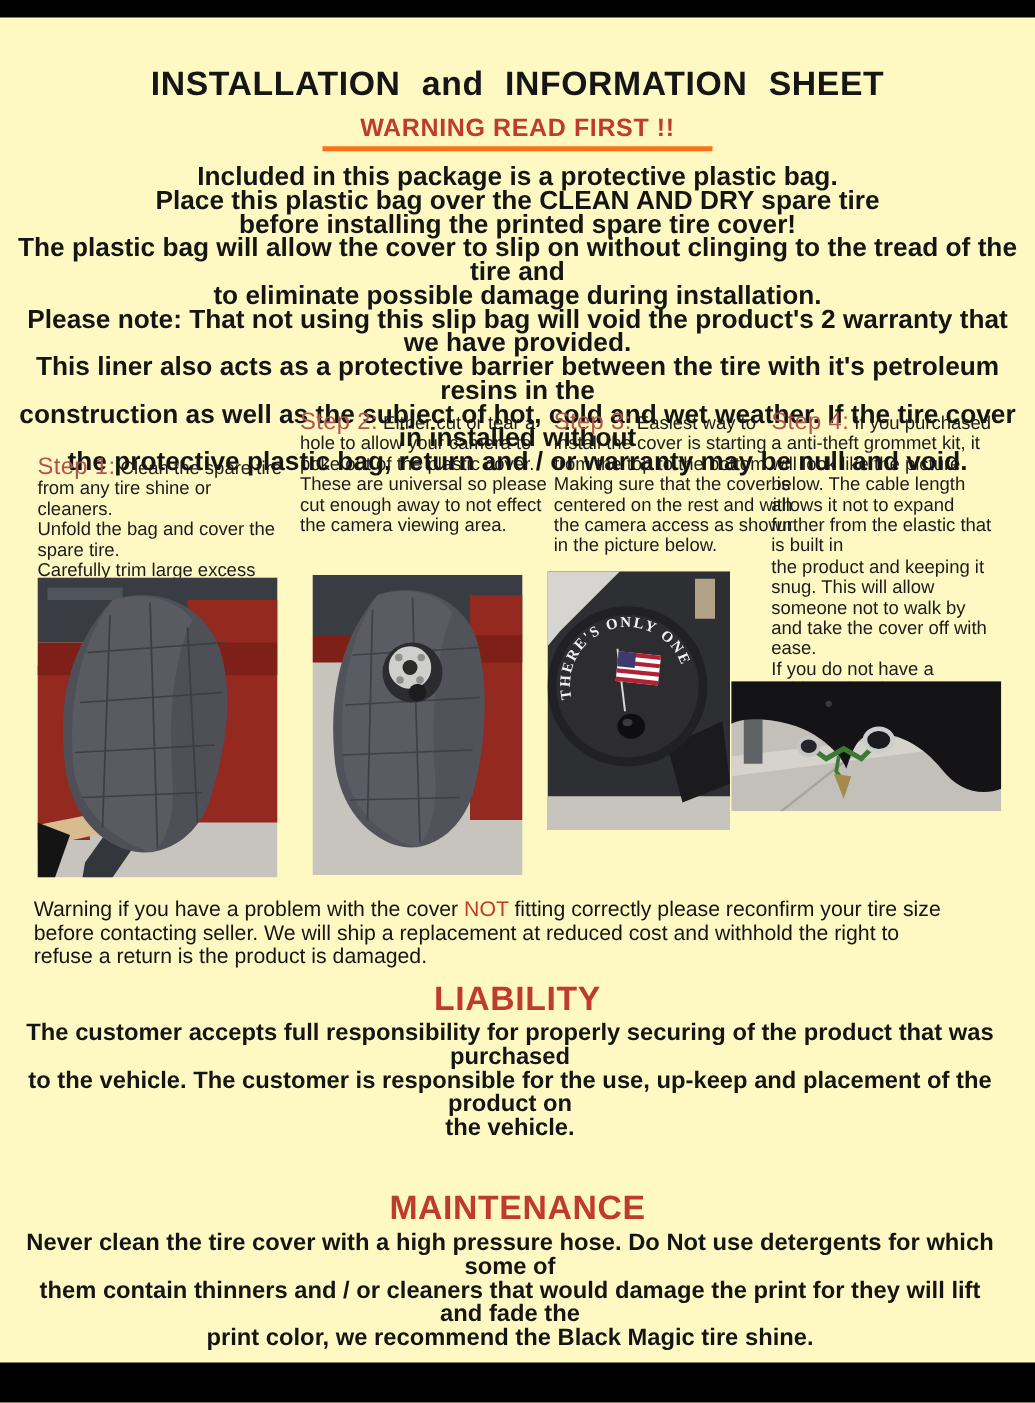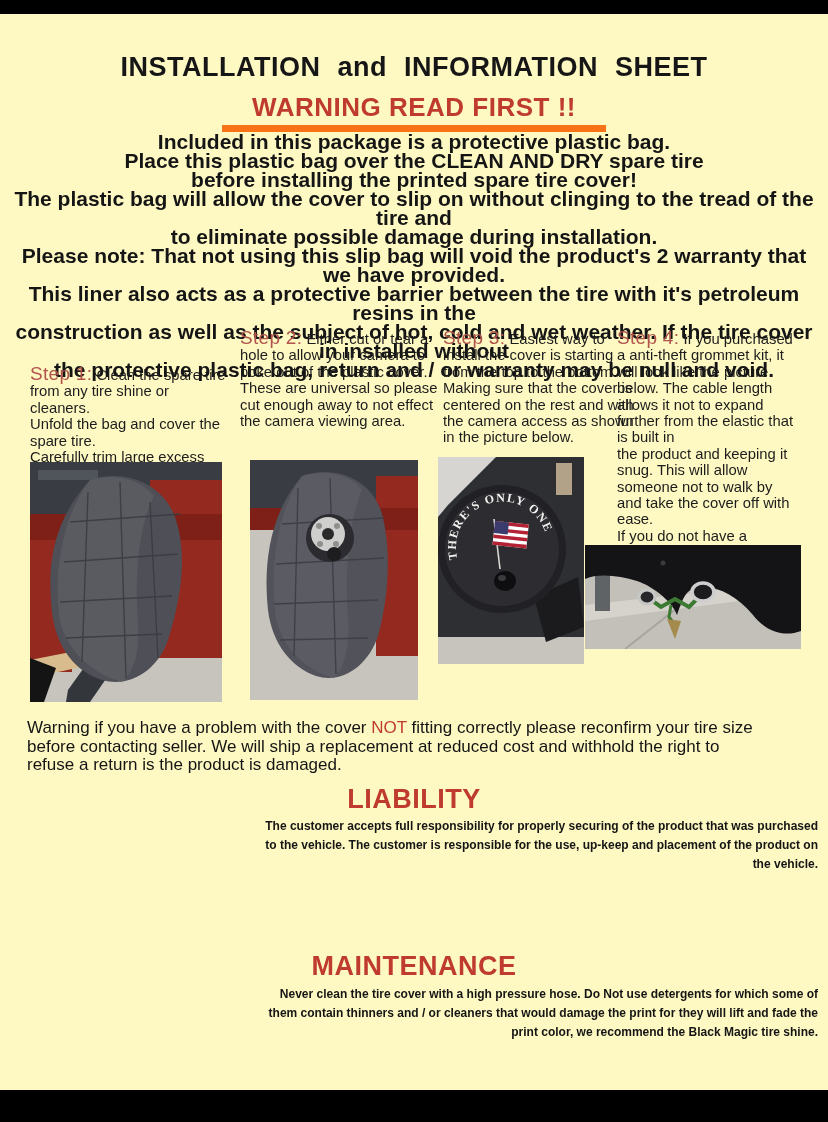--- a/index.html
+++ b/index.html
@@ -18,23 +18,23 @@
   .doc-title{
     top:38px;left:0;width:828px;text-align:center;
     font-size:27px;font-weight:bold;color:#161616;
     letter-spacing:.5px;word-spacing:9px;
   }
   .warning-title{
     top:78px;left:0;width:828px;text-align:center;
   }
   .warning-title span{
     display:inline-block;
-    font-size:26px;font-weight:bold;color:#bf3b2d;
+    font-size:20px;font-weight:bold;color:#bf3b2d;
     padding:0 30px 2px 30px;
-    border-bottom:7px solid #f97316;
+    border-bottom:4px solid #f97316;
     letter-spacing:.5px;
   }
   .intro{
     top:118px;left:10px;width:808px;text-align:center;
     font-size:21px;font-weight:bold;line-height:19px;color:#151515;
     white-space:pre-line;
   }
   .step{
     font-size:14.8px;line-height:16.4px;color:#1c1c1c;
     white-space:pre-line;
@@ -57,22 +57,22 @@
     white-space:pre-line;
   }
   .warn-para .red{color:#bf3b2d;}
   .sec-heading{
     left:0;width:828px;text-align:center;
     font-size:27px;font-weight:bold;color:#bf3b2d;letter-spacing:.5px;
   }
   .h-liability{top:770px;}
   .h-maintenance{top:937px;}
   .body-para{
-    left:28px;width:790px;text-align:right;
-    font-size:12px;font-weight:bold;line-height:19px;color:#151515;
+    left:13px;width:790px;text-align:center;
+    font-size:19px;font-weight:bold;line-height:19px;color:#151515;
     white-space:pre-line;
   }
   .para-liability{top:803px;}
   .para-statelaw{top:871px;}
   .para-maintenance{top:971px;}
 </style>
 </head>
 <body>
 
 <div class="sheet">

